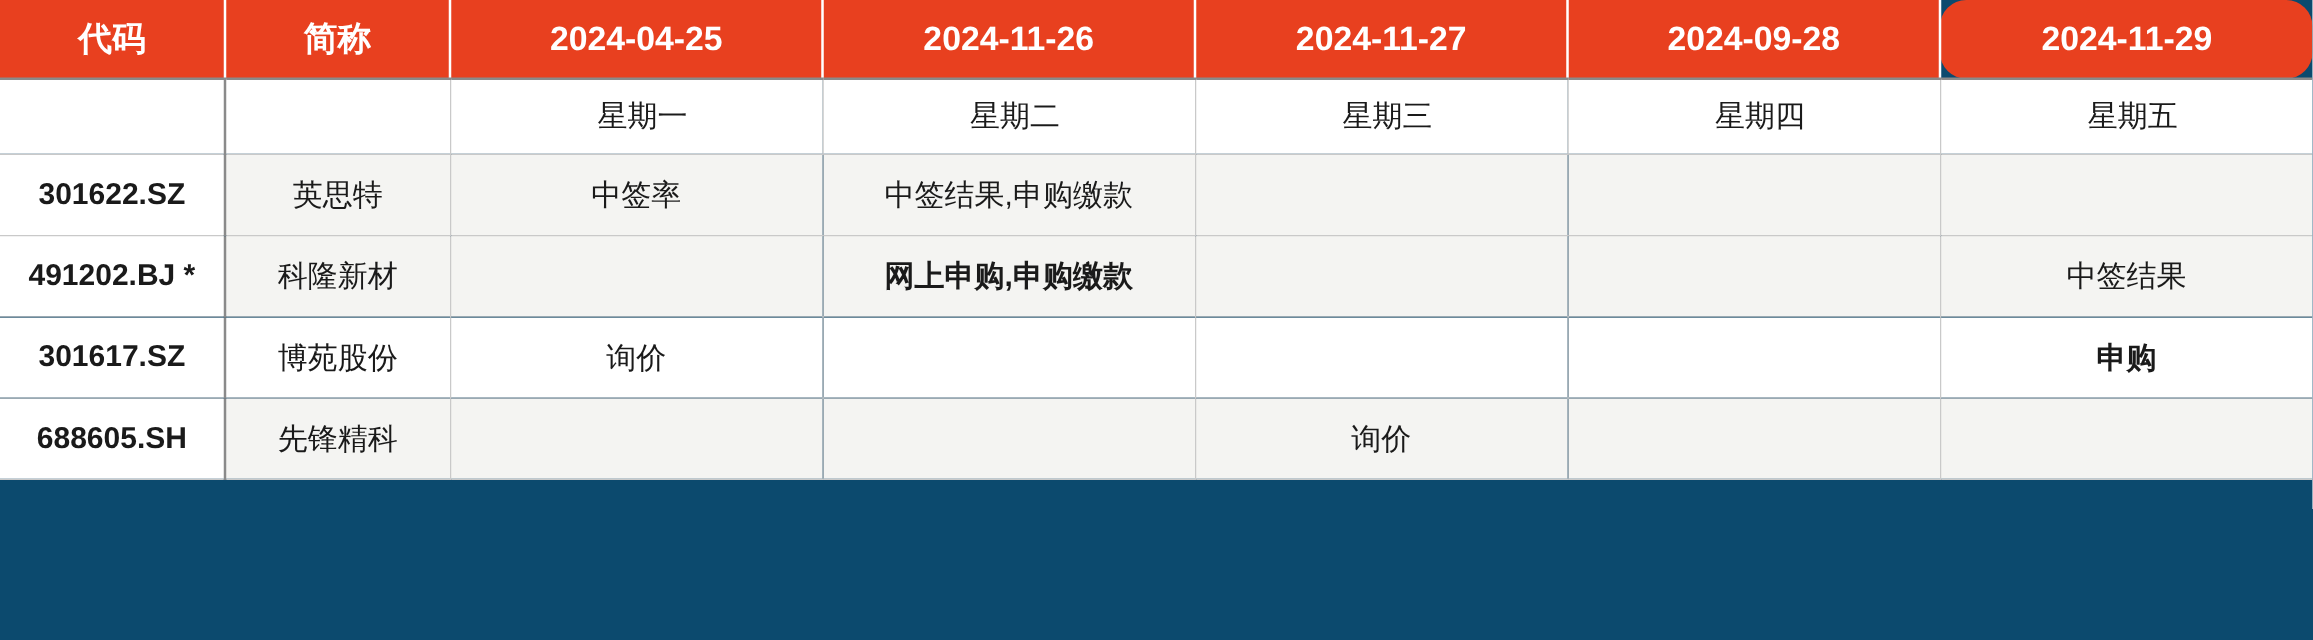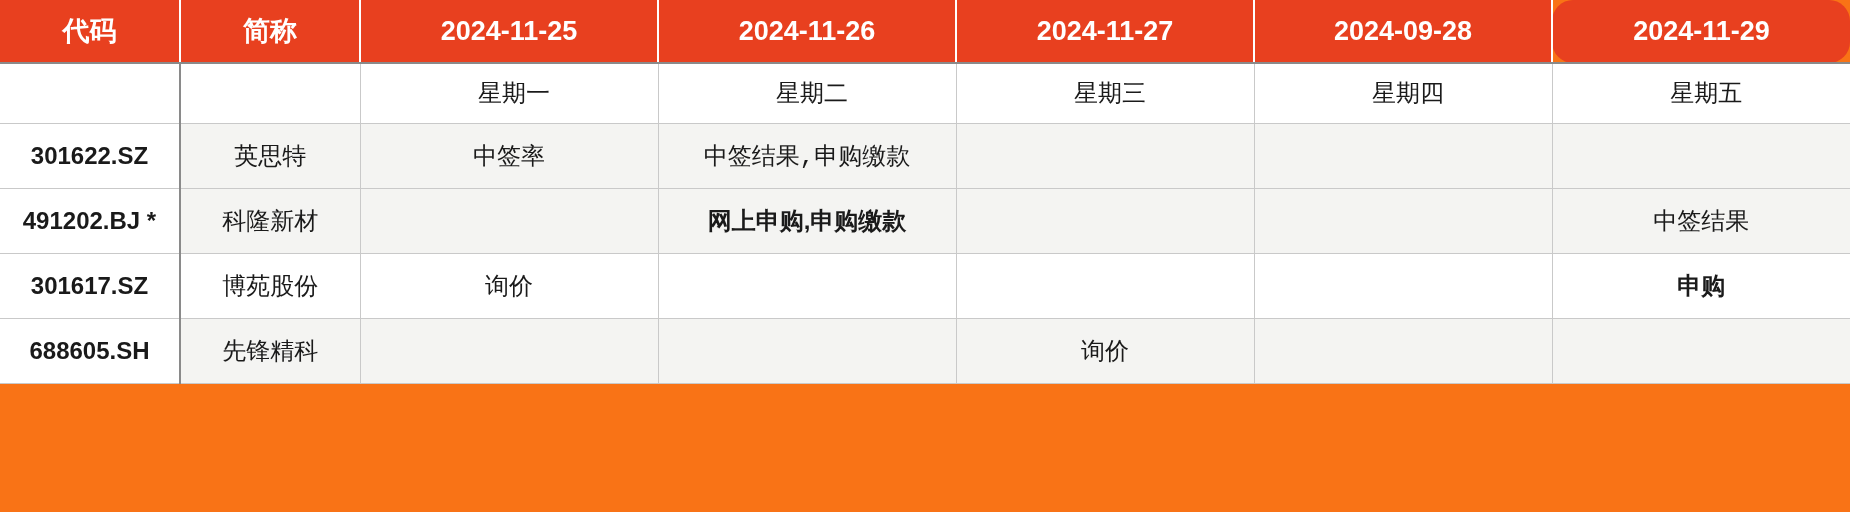--- a/index.html
+++ b/index.html
@@ -6,21 +6,21 @@
   html, body {
     margin: 0;
     padding: 0;
     background: #ffffff;
     font-family: "Liberation Sans", "DejaVu Sans", sans-serif;
   }
   #page {
     width: 1850px;
     height: 512px;
     position: relative;
-    background: #f97316;
+    background: #0c4a6e;
     overflow: hidden;
   }
   table.ipo-calendar {
     width: 1850px;
     border-collapse: collapse;
     table-layout: fixed;
   }
   table.ipo-calendar col.c-code    { width: 180px; }
   table.ipo-calendar col.c-name    { width: 180px; }
   table.ipo-calendar col.c-day     { width: 298px; }
@@ -78,41 +78,41 @@
     font-weight: bold;
     background: #ffffff !important;
     border-right: 2px solid #8a8a8a;
     font-size: 24px;
   }
 
   tbody tr.row-shaded td { background: #f4f4f2; }
   tbody tr.row-plain  td { background: #ffffff; }
 
   td.val-red { color: #e03a17; font-weight: bold; }
-  td.val-black { color: #1a1a1a; font-weight: normal; font-family: Liberation Mono, monospace; }
+  td.val-black { color: #1a1a1a; font-weight: normal; }
 </style>
 </head>
 <body>
 
 <div id="page">
   <table class="ipo-calendar">
     <colgroup>
       <col class="c-code">
       <col class="c-name">
       <col class="c-day">
       <col class="c-day">
       <col class="c-day">
       <col class="c-day">
       <col class="c-day">
     </colgroup>
     <thead>
       <tr class="header-row">
         <th>代码</th>
         <th>简称</th>
-        <th>2024-11-25</th>
+        <th>2024-04-25</th>
         <th>2024-11-26</th>
         <th>2024-11-27</th>
         <th>2024-09-28</th>
         <th>2024-11-29</th>
       </tr>
     </thead>
     <tbody>
       <tr class="weekday-row">
         <td></td>
         <td></td>

